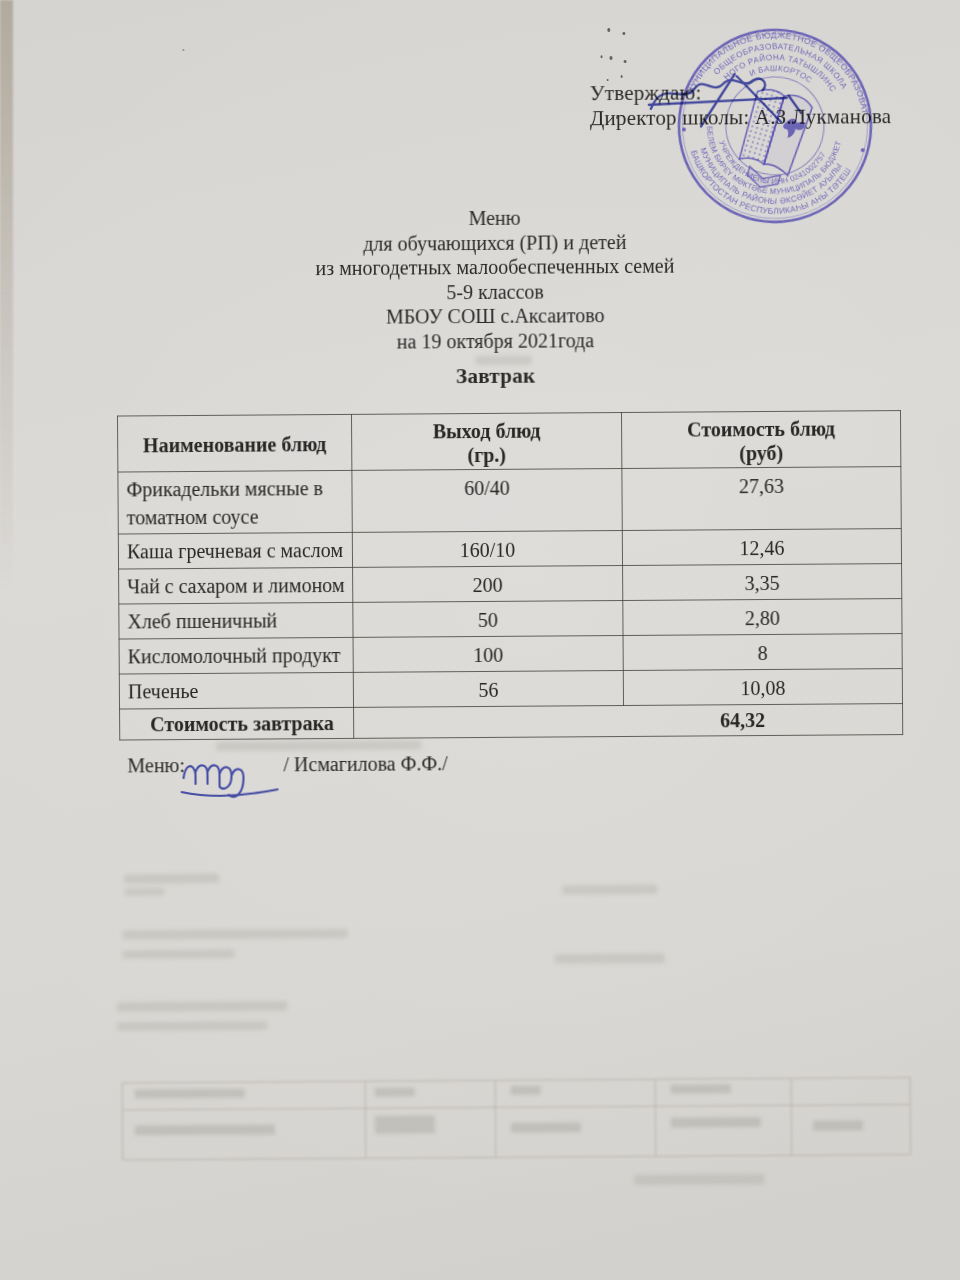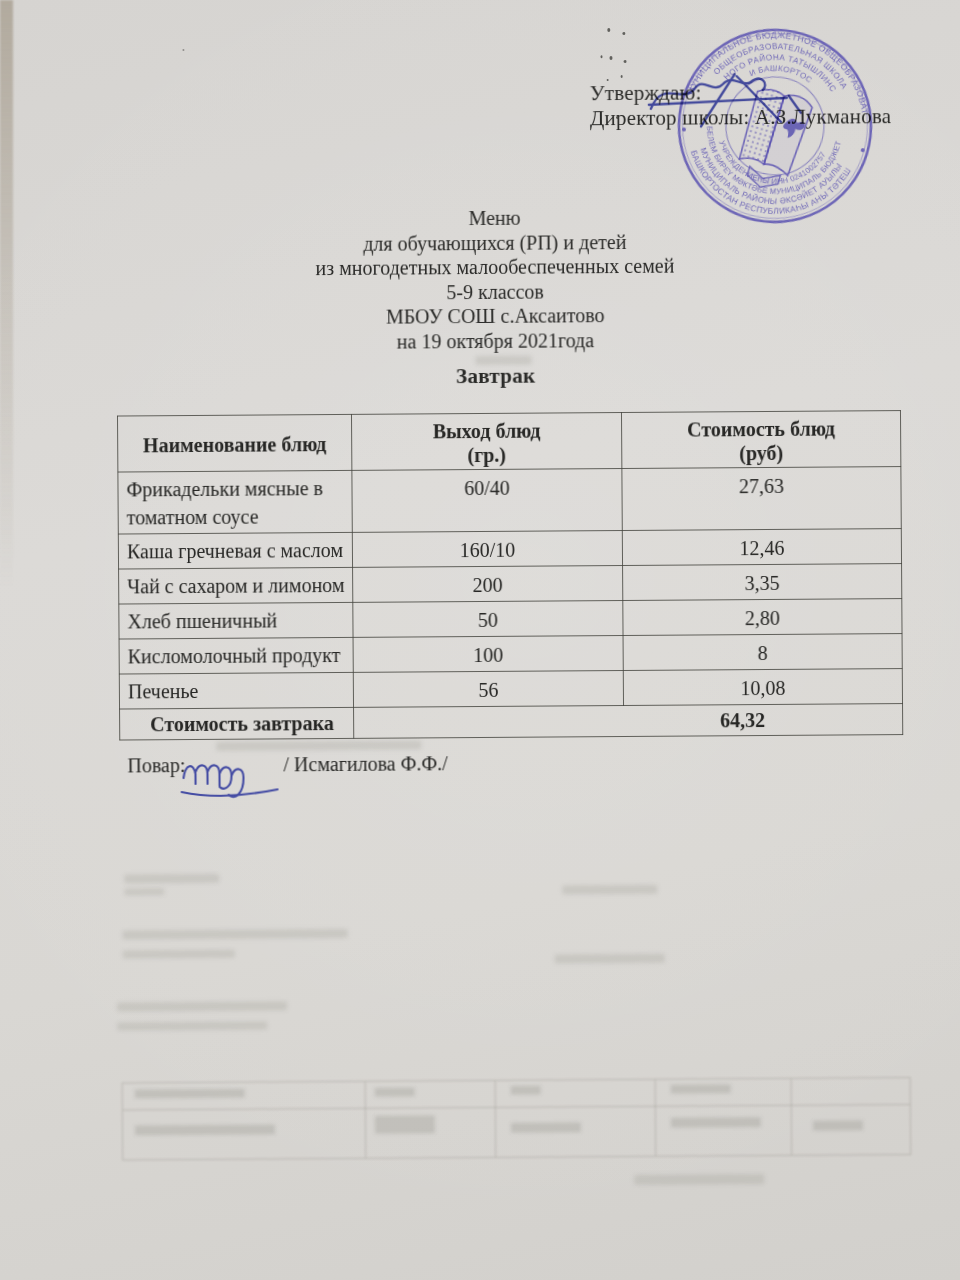--- a/index.html
+++ b/index.html
@@ -186,21 +186,21 @@
       <td class="num">56</td>
       <td class="num">10,08</td>
     </tr>
     <tr class="t-row">
       <td class="total-label">Стоимость завтрака</td>
       <td class="total-value" colspan="2">64,32</td>
     </tr>
   </tbody>
     </table>
 
-  <span id="cook-line" class="doc-text">Повар:</span>
+  <span id="cook-line" class="doc-text">Меню:</span>
   <svg id="cook-sig" viewBox="0 0 150 62">
     <g stroke="#333c9e" stroke-width="2.1" fill="none" stroke-linecap="round" opacity=".9">
       <path d="M10,34 C12,20 20,18 22,30 L22,40"></path>
       <path d="M22,28 C26,18 34,20 34,30 L34,40"></path>
       <path d="M34,28 C38,18 46,20 46,30 L46,42"></path>
       <path d="M46,30 C50,20 58,22 58,32 C58,44 50,47 46,43"></path>
       <path d="M58,32 C62,22 70,24 70,34 C70,50 61,57 55,51"></path>
       <path d="M8,48 C40,55 78,51 104,46"></path>
     </g>
   </svg>

